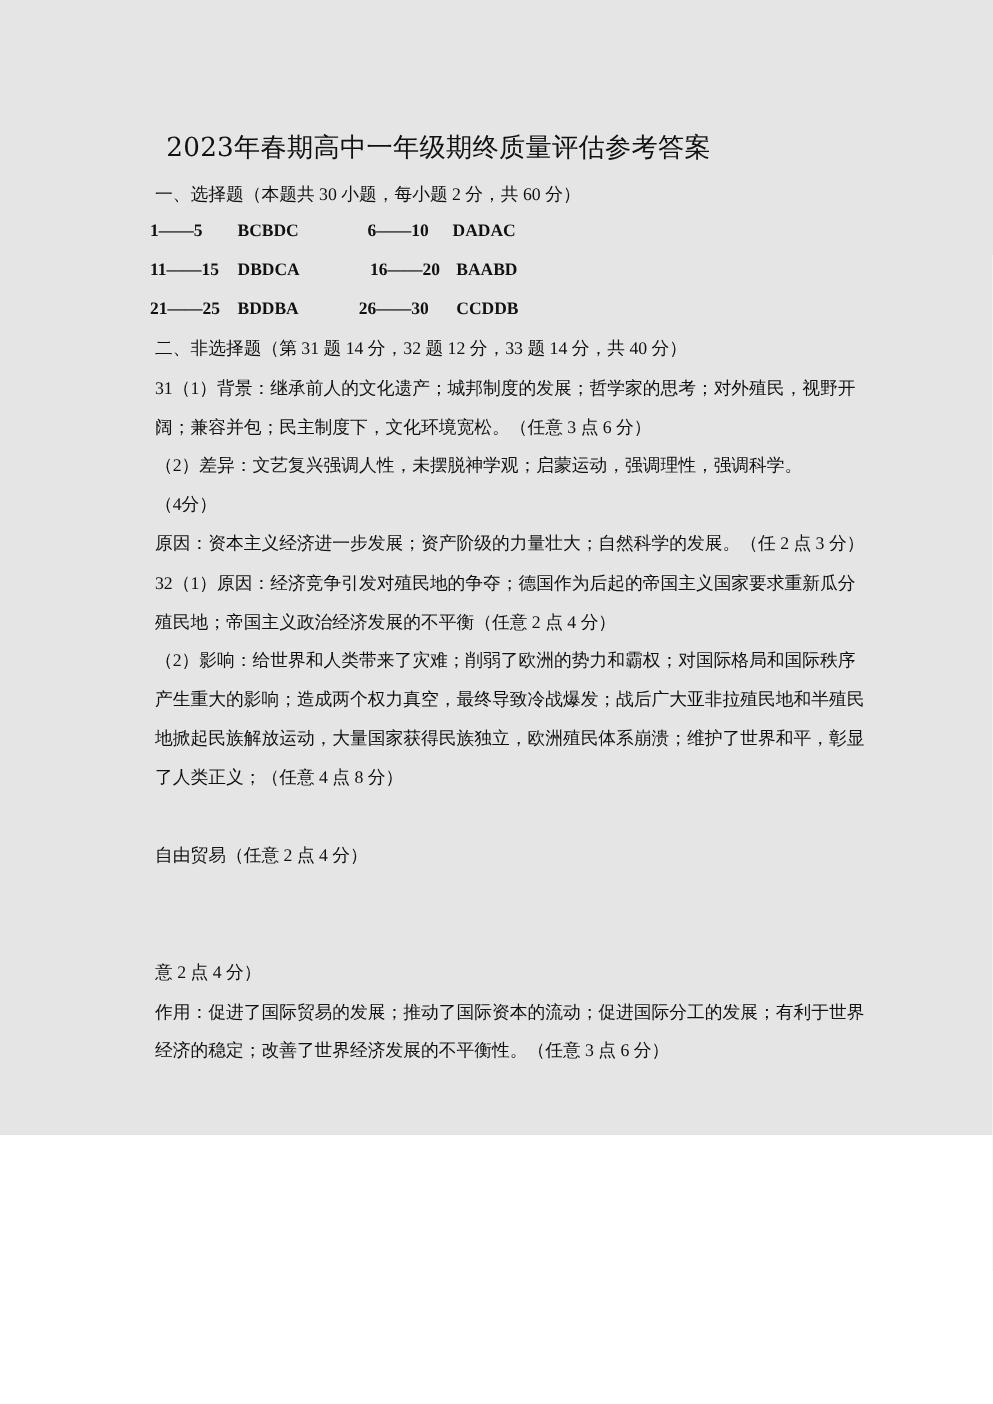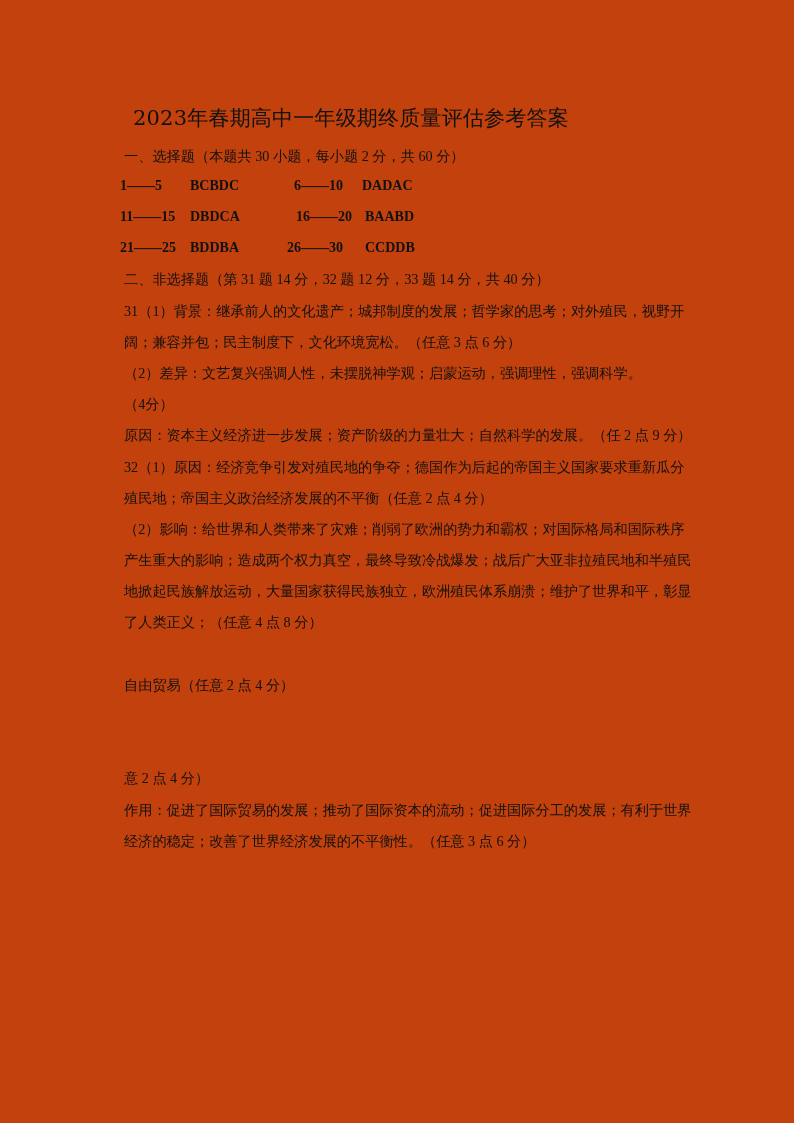--- a/index.html
+++ b/index.html
@@ -1,17 +1,17 @@
 <!DOCTYPE html>
 <html><head>
 <meta charset="utf-8">
 <style>
   html, body { margin: 0; padding: 0; background: #ffffff; }
   body { width: 794px; height: 1123px; position: relative; overflow: hidden; color: #111; }
-  .page { position: absolute; left: 0; top: 0; width: 794px; height: 1123px; background: #c2410c; }
+  .page { position: absolute; left: 0; top: 0; width: 794px; height: 908px; background: #e5e5e5; }
   .title {
     position: absolute; left: 133px; top: 104px;
     font-family: "DejaVu Serif", "Liberation Serif", serif;
     font-size: 21px; letter-spacing: 0.2px; white-space: nowrap; color: #111;
   }
   .line {
     position: absolute; left: 124px;
     font-family: "Liberation Serif", "DejaVu Serif", serif;
     font-size: 14.2px; white-space: nowrap; color: #111; line-height: 18px;
   }
@@ -44,21 +44,21 @@
     <span style="left:167px">26——30</span>
     <span style="left:245px">CCDDB</span>
   </div>
 
   <div class="line" style="top:270px">二、非选择题（第 31 题 14 分，32 题 12 分，33 题 14 分，共 40 分）</div>
 
   <div class="line" style="top:302px">31（1）背景：继承前人的文化遗产；城邦制度的发展；哲学家的思考；对外殖民，视野开</div>
   <div class="line" style="top:333px">阔；兼容并包；民主制度下，文化环境宽松。（任意 3 点 6 分）</div>
   <div class="line" style="top:364px">（2）差异：文艺复兴强调人性，未摆脱神学观；启蒙运动，强调理性，强调科学。</div>
   <div class="line" style="top:395px">（4分）</div>
-  <div class="line" style="top:426px">原因：资本主义经济进一步发展；资产阶级的力量壮大；自然科学的发展。（任 2 点 9 分）</div>
+  <div class="line" style="top:426px">原因：资本主义经济进一步发展；资产阶级的力量壮大；自然科学的发展。（任 2 点 3 分）</div>
   <div class="line" style="top:458px">32（1）原因：经济竞争引发对殖民地的争夺；德国作为后起的帝国主义国家要求重新瓜分</div>
   <div class="line" style="top:489px">殖民地；帝国主义政治经济发展的不平衡（任意 2 点 4 分）</div>
   <div class="line" style="top:520px">（2）影响：给世界和人类带来了灾难；削弱了欧洲的势力和霸权；对国际格局和国际秩序</div>
   <div class="line" style="top:551px">产生重大的影响；造成两个权力真空，最终导致冷战爆发；战后广大亚非拉殖民地和半殖民</div>
   <div class="line" style="top:582px">地掀起民族解放运动，大量国家获得民族独立，欧洲殖民体系崩溃；维护了世界和平，彰显</div>
   <div class="line" style="top:613px">了人类正义；（任意 4 点 8 分）</div>
   <div class="line" style="top:676px">自由贸易（任意 2 点 4 分）</div>
   <div class="line" style="top:769px">意 2 点 4 分）</div>
   <div class="line" style="top:801px">作用：促进了国际贸易的发展；推动了国际资本的流动；促进国际分工的发展；有利于世界</div>
   <div class="line" style="top:832px">经济的稳定；改善了世界经济发展的不平衡性。（任意 3 点 6 分）</div>

